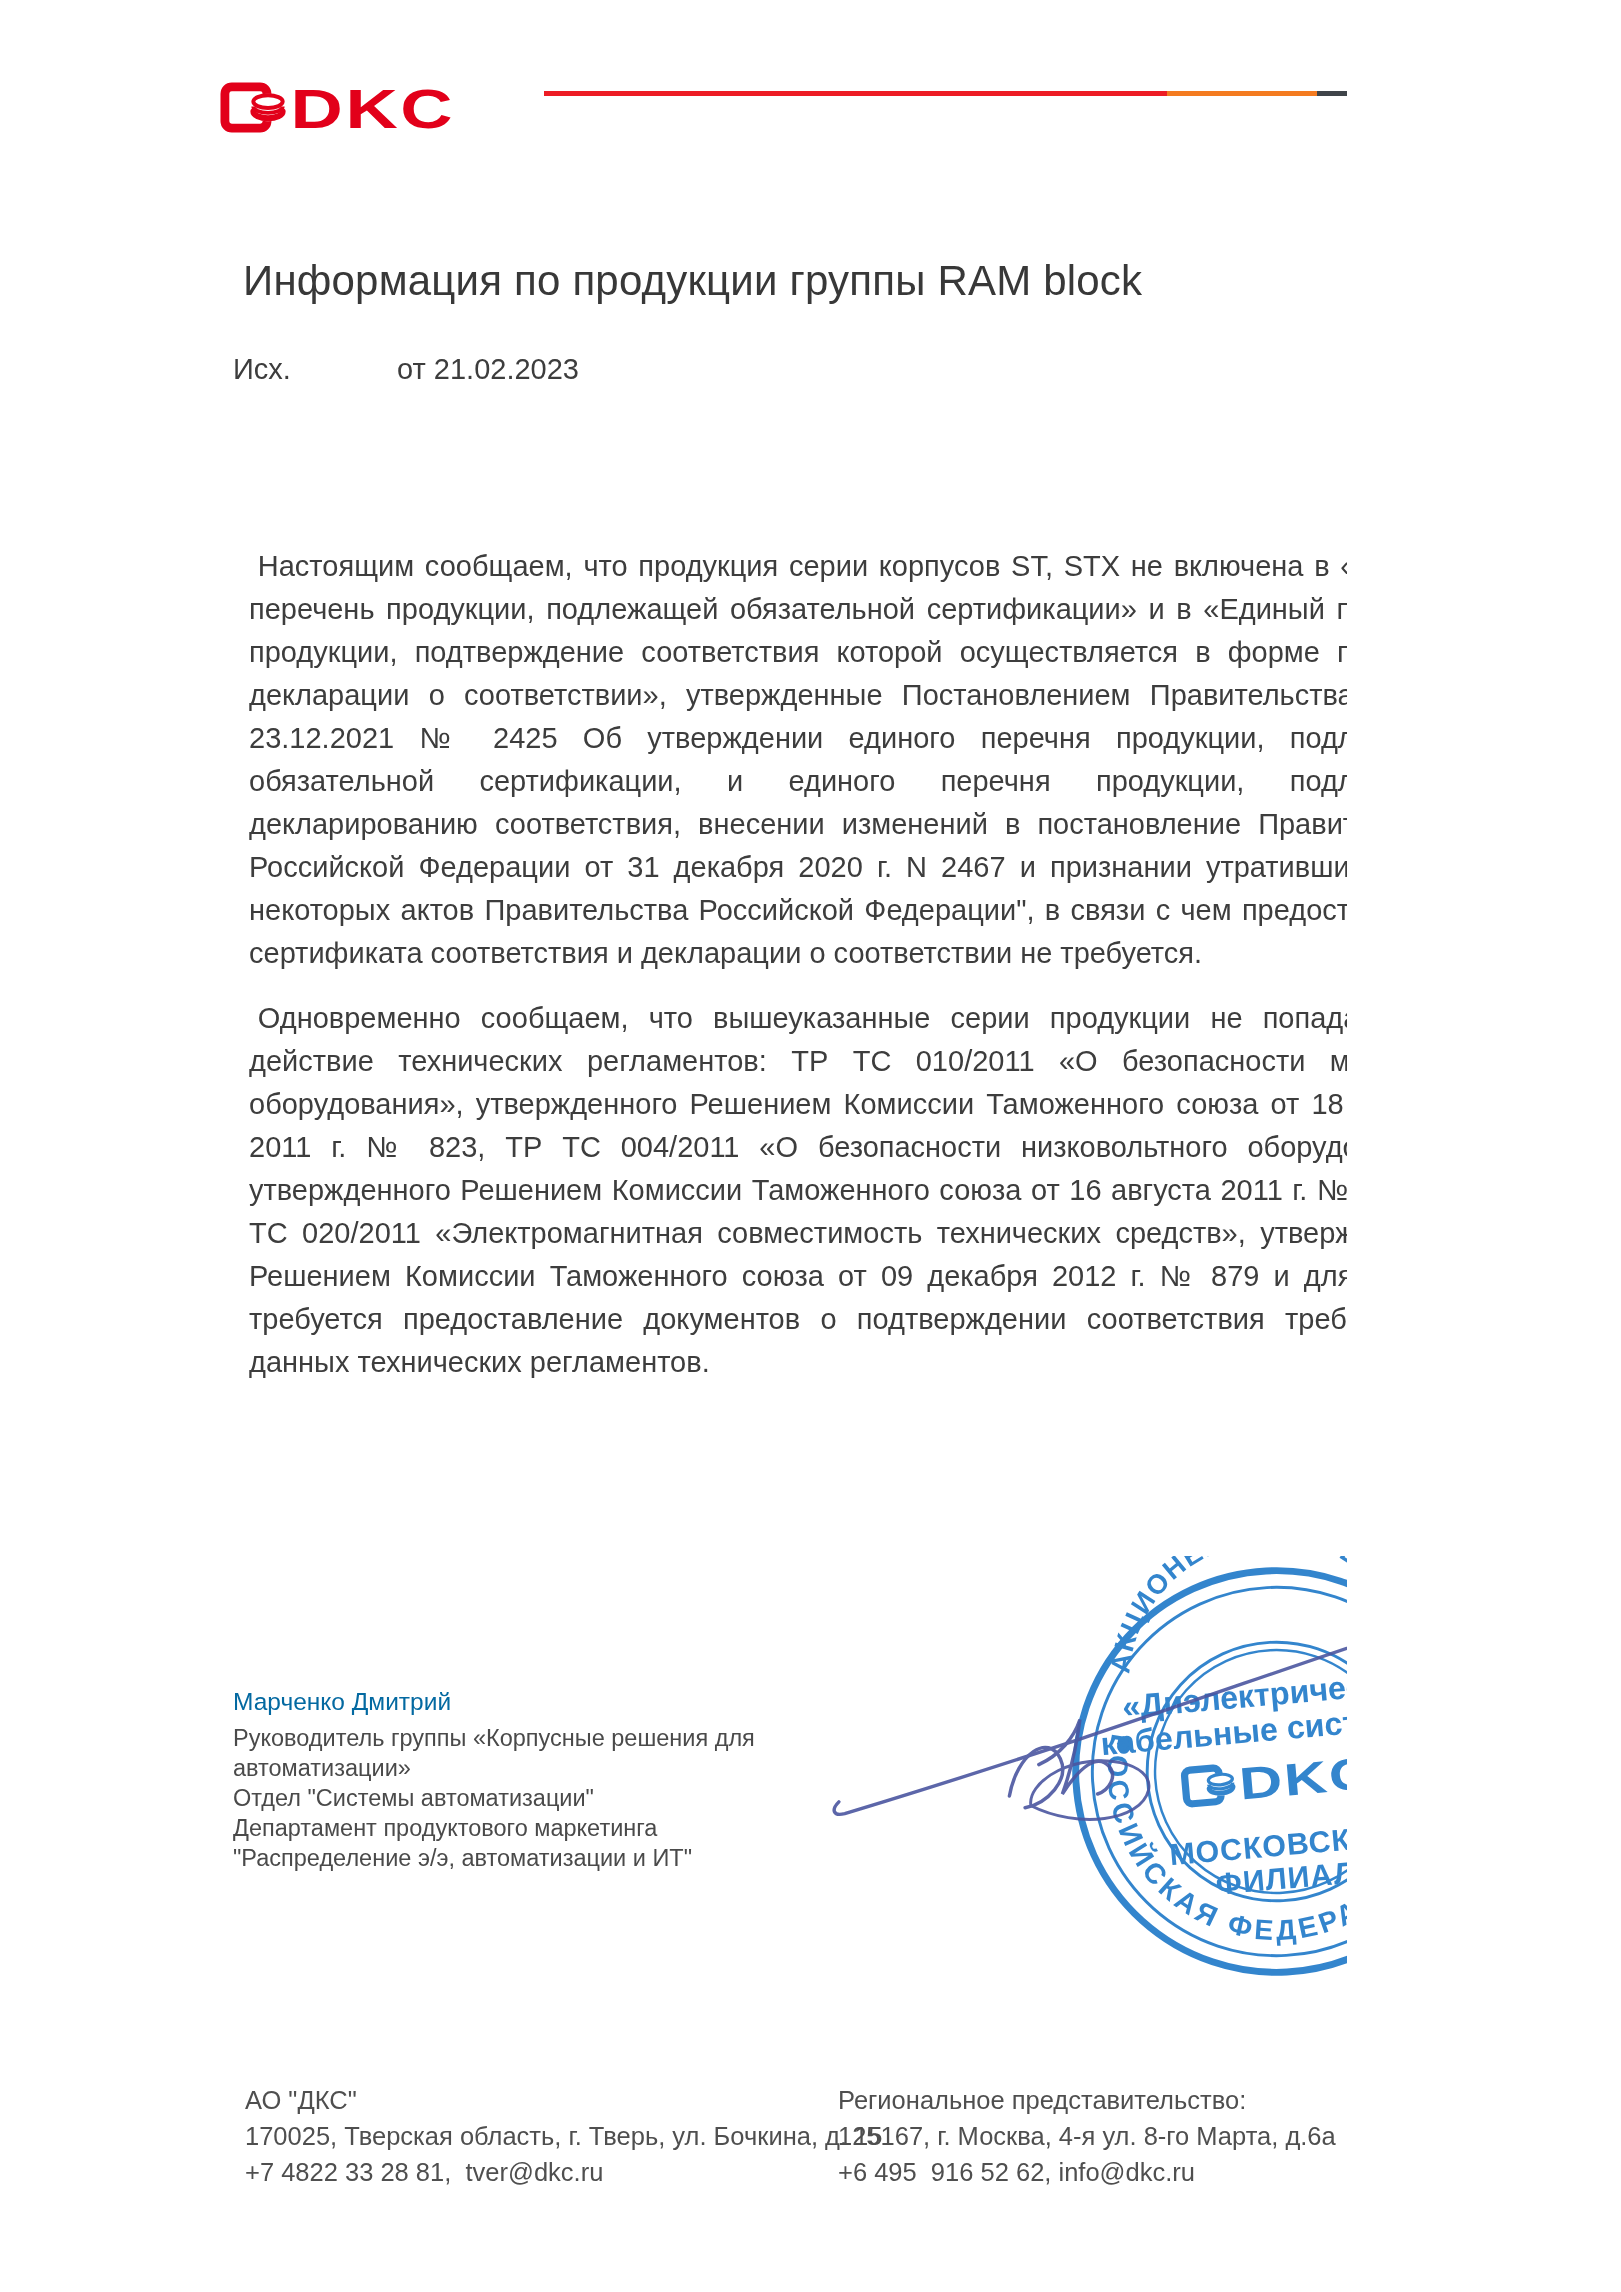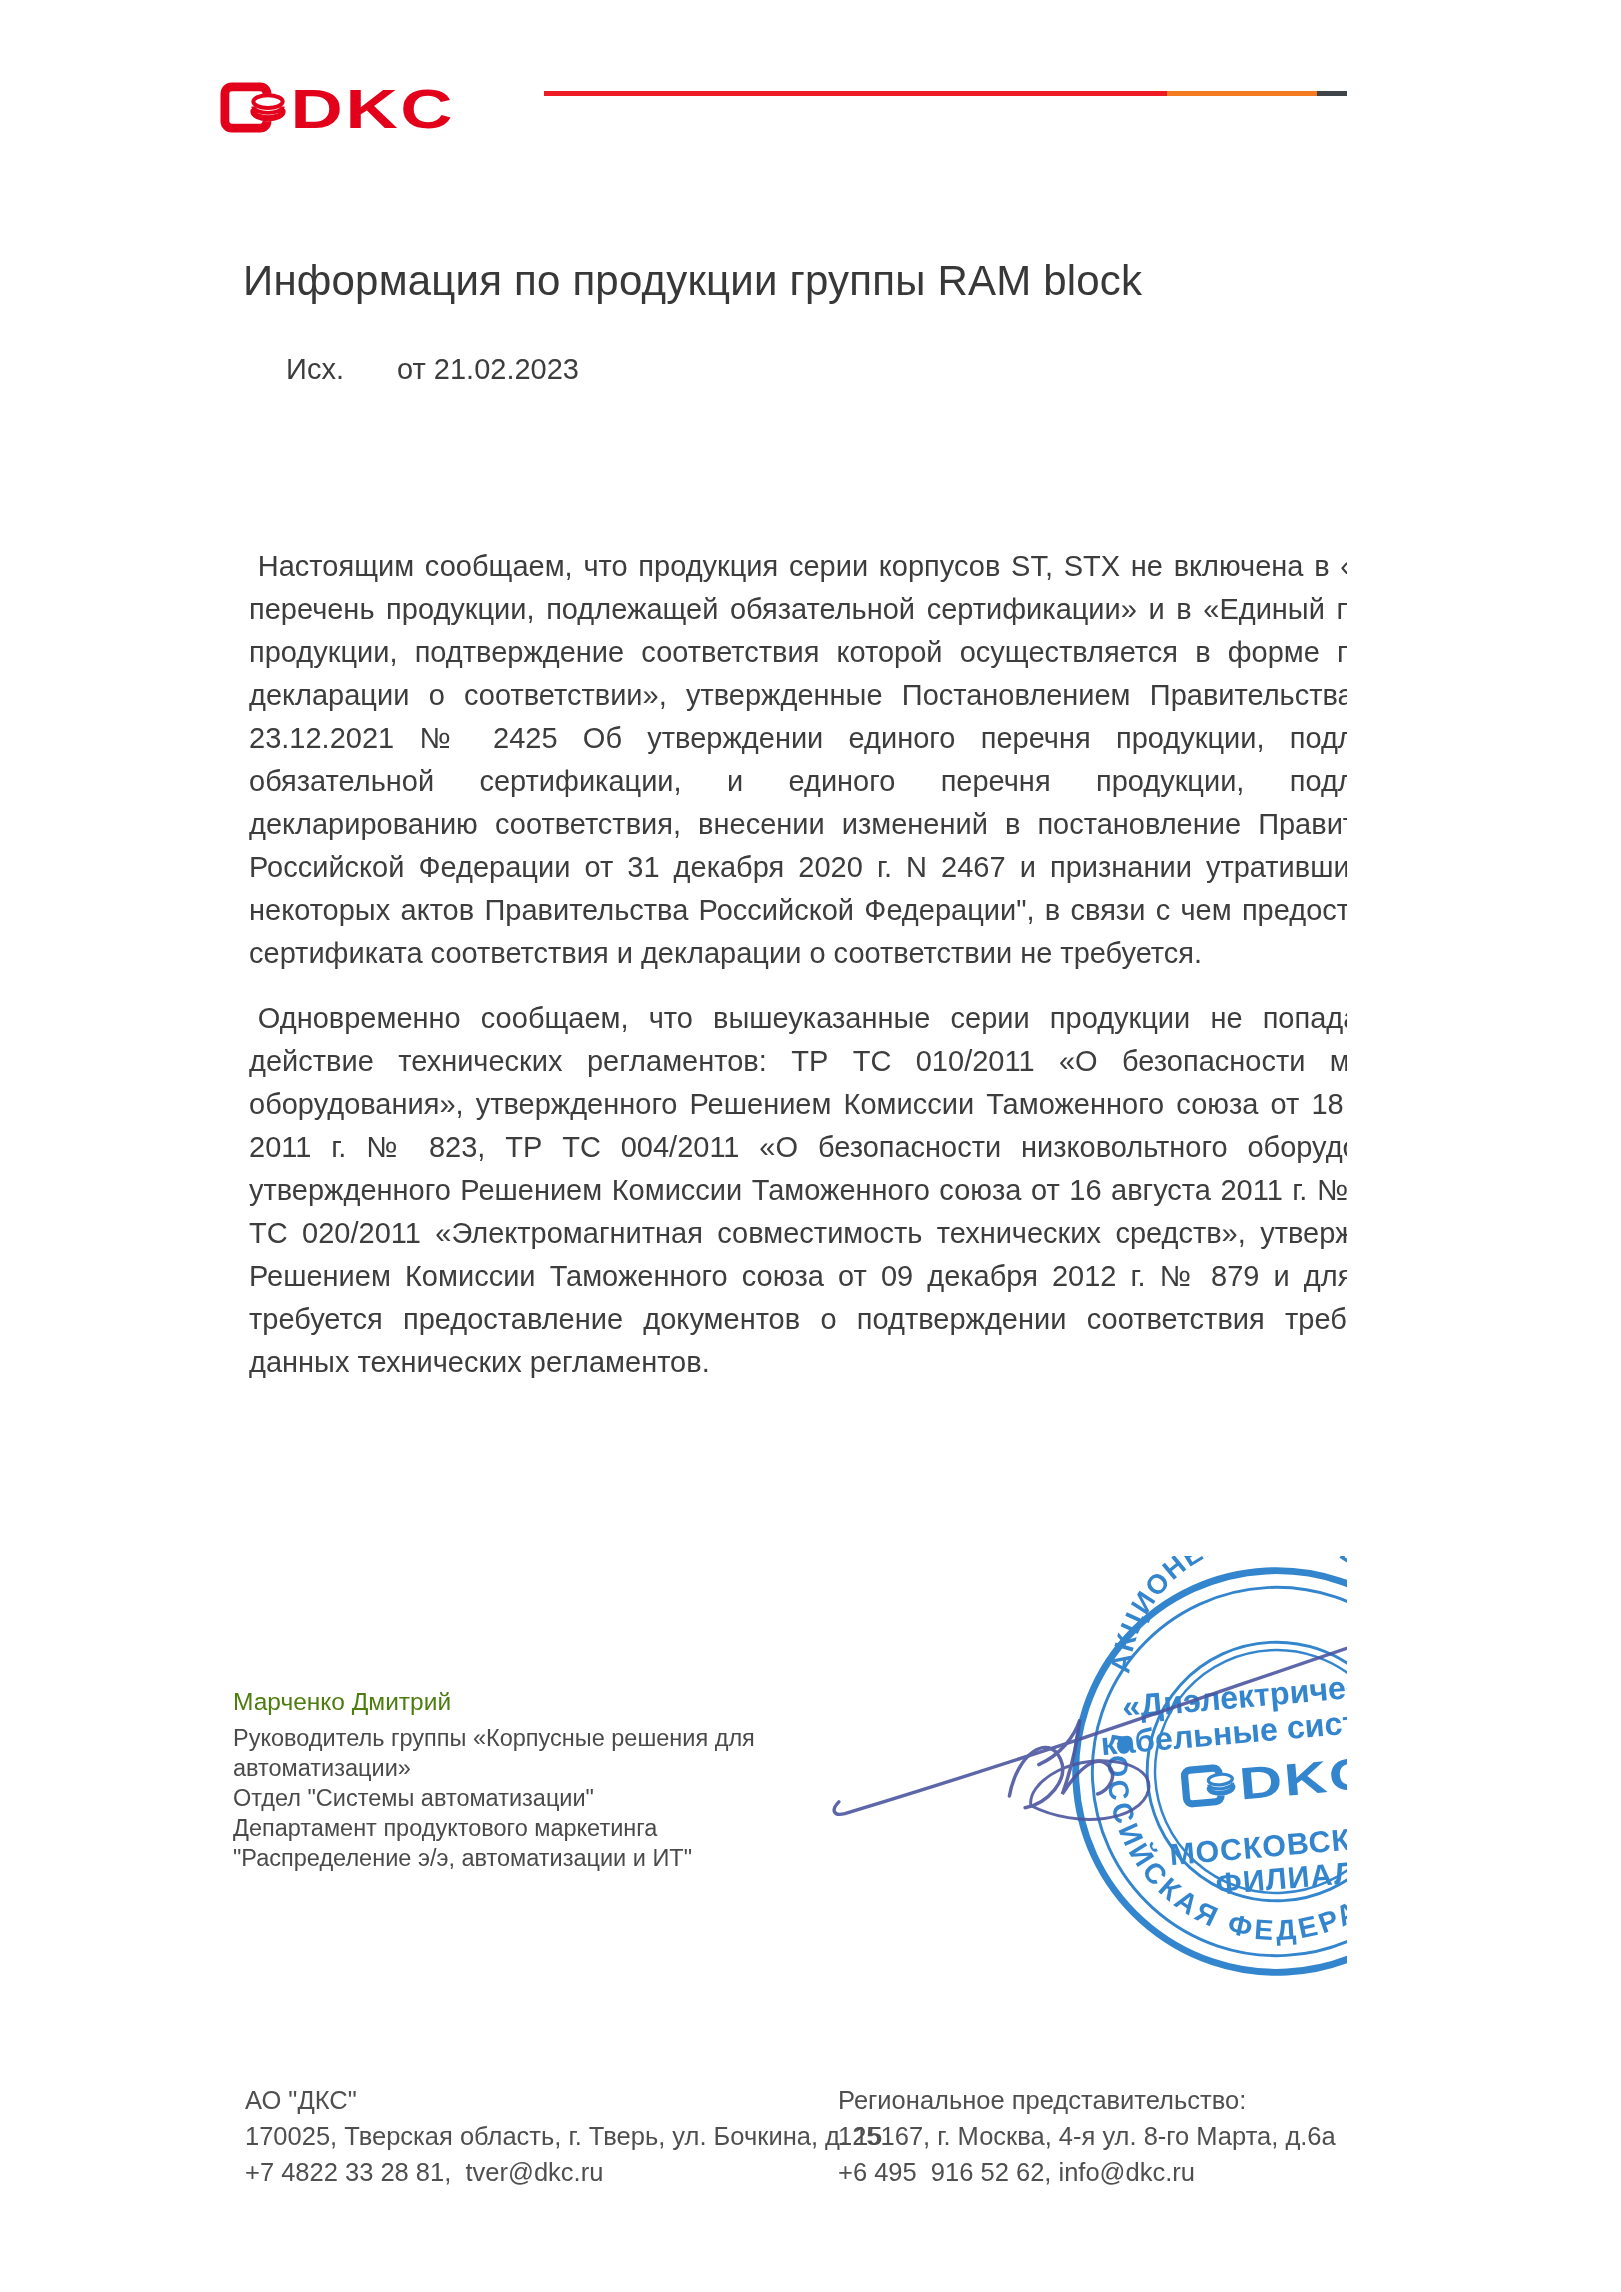--- a/index.html
+++ b/index.html
@@ -16,34 +16,34 @@
   .top-rule .seg-red{width:623px;background:#ed1c24;}
   .top-rule .seg-orange{width:150px;background:#f47b20;}
   .top-rule .seg-dark{width:140px;background:#3f4449;}
   
   .doc-title{
     position:absolute;left:243px;top:257px;margin:0;
     font-size:42px;font-weight:300;color:#383838;letter-spacing:0.2px;
   }
   .ref-line{
     position:absolute;left:233px;top:353px;
-    font-size:29px;font-weight:300;color:#3d3d3d;text-align:center;
+    font-size:29px;font-weight:300;color:#3d3d3d;
   }
   .ref-line .ref-label{display:inline-block;min-width:164px;}
   
   .body-text{
     position:absolute;left:233px;top:529px;width:1245px;
     font-size:29px;font-weight:300;color:#3d3d3d;
     line-height:43px;text-align:justify;
   }
   .body-text p{margin:16px;text-indent:8.8px;}
   .body-text p + p{margin-top:21.6px;}
   
   .sig-block{position:absolute;left:233px;top:1688px;width:608px;}
-  .sig-name{margin:0 0 6.9px 0;font-size:24.5px;font-weight:400;color:#4d7c0f;}
+  .sig-name{margin:0 0 6.9px 0;font-size:24.5px;font-weight:400;color:#0369a1;}
   .sig-line{margin:0;font-size:23.5px;line-height:30px;font-weight:300;color:#4a4a4a;}
   
   .stamp-svg{position:absolute;left:1061px;top:1556px;width:431px;height:431px;opacity:.9;}
   .ink-svg{position:absolute;left:588px;top:1549px;width:882px;height:294px;}
   
   .footer-col{position:absolute;font-size:25.5px;font-weight:300;color:#4f4f4f;line-height:36px;}
   .footer-left{left:245px;top:2082px;}
   .footer-right{left:838px;top:2082px;}
   .footer-col div{white-space:pre;}
 </style>

